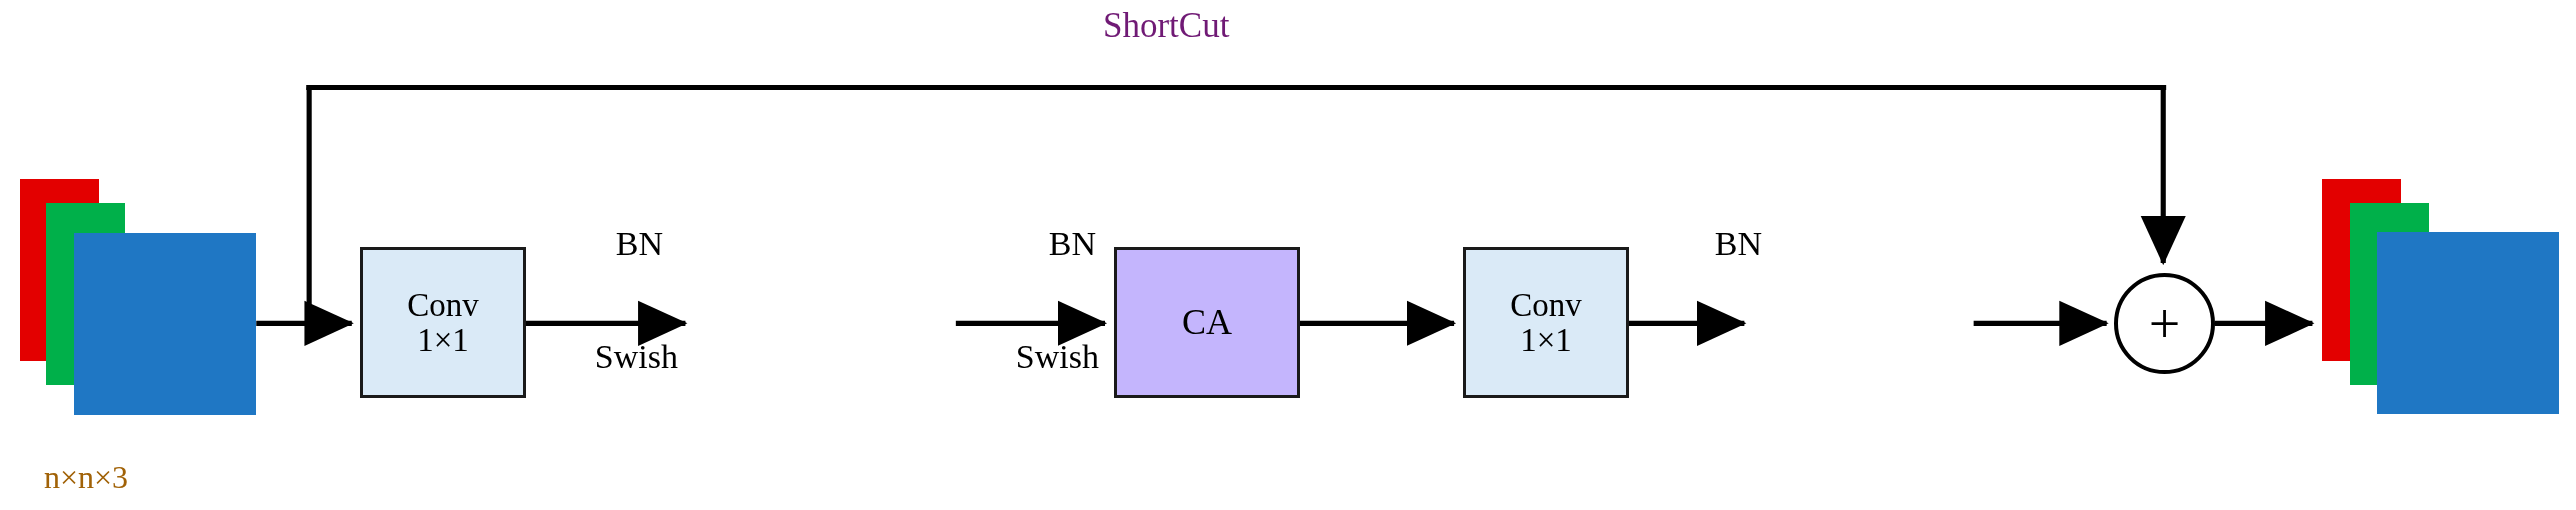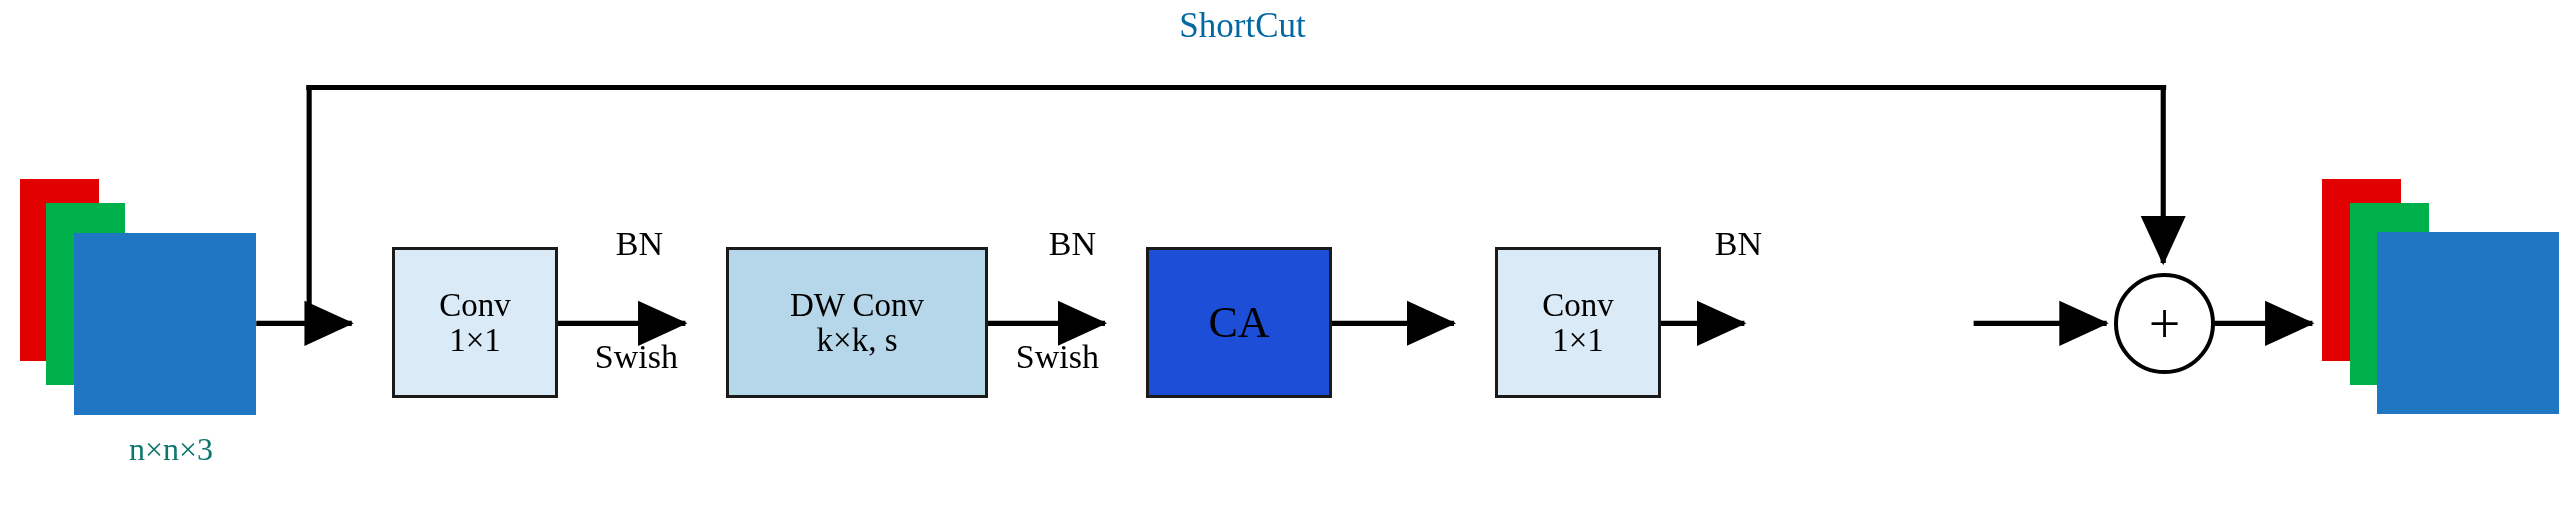--- a/index.html
+++ b/index.html
@@ -30,47 +30,46 @@
     position: absolute;
     box-sizing: border-box;
     border: 3.7px solid #1a1a1a;
     display: flex;
     flex-direction: column;
     align-items: center;
     justify-content: center;
     line-height: 1.04;
     color: #000000;
     text-align: center;
-    margin-left: 32px;
   }
   .node-line {
     display: block;
     white-space: nowrap;
   }
   .tensor-plate {
     position: absolute;
     box-sizing: border-box;
   }
   .edge-label {
     position: absolute;
     white-space: nowrap;
     color: #000000;
     text-align: right;
   }
   .shortcut-label {
     position: absolute;
     white-space: nowrap;
-    color: #0369a1;
-    text-align: center;
+    color: #701a75;
   }
   .tensor-caption {
     position: absolute;
     white-space: nowrap;
-    color: #0f766e;
-    text-align: right;
+    color: #a16207;
+    text-align: left;
+    margin-top: 28px;
   }
   .adder {
     position: absolute;
     box-sizing: border-box;
     border: 4.4px solid #000000;
     border-radius: 50%;
     background: #ffffff;
     display: flex;
     align-items: center;
     justify-content: center;
@@ -126,29 +125,25 @@
   </svg>
 
   <div class="node-box" style="left:360px; top:247px; width:166px; height:151px; background:#daeaf7; font-size:33px;">
     <span class="node-line">Conv</span>
     <span class="node-line">1×1</span>
   </div>
 
   <div class="edge-label" style="left:545px; top:225px; width:118px; font-size:34px;">BN</div>
   <div class="edge-label" style="left:531px; top:338px; width:147px; font-size:34px;">Swish</div>
 
-  <div class="node-box" style="left:694px; top:247px; width:262px; height:151px; background:#b6d7ea; font-size:33px;">
-    <span class="node-line">DW Conv</span>
-    <span class="node-line">k×k, s</span>
-  </div>
 
   <div class="edge-label" style="left:978px; top:225px; width:118px; font-size:34px;">BN</div>
   <div class="edge-label" style="left:952px; top:338px; width:147px; font-size:34px;">Swish</div>
 
-  <div class="node-box" style="left:1114px; top:247px; width:186px; height:151px; background:#1d4ed8; font-size:44px;">
+  <div class="node-box" style="left:1114px; top:247px; width:186px; height:151px; background:#c4b5fd; font-size:36px;">
     <span class="node-line">CA</span>
   </div>
 
   <div class="node-box" style="left:1463px; top:247px; width:166px; height:151px; background:#daeaf7; font-size:33px;">
     <span class="node-line">Conv</span>
     <span class="node-line">1×1</span>
   </div>
 
   <div class="edge-label" style="left:1644px; top:225px; width:118px; font-size:34px;">BN</div>
 

